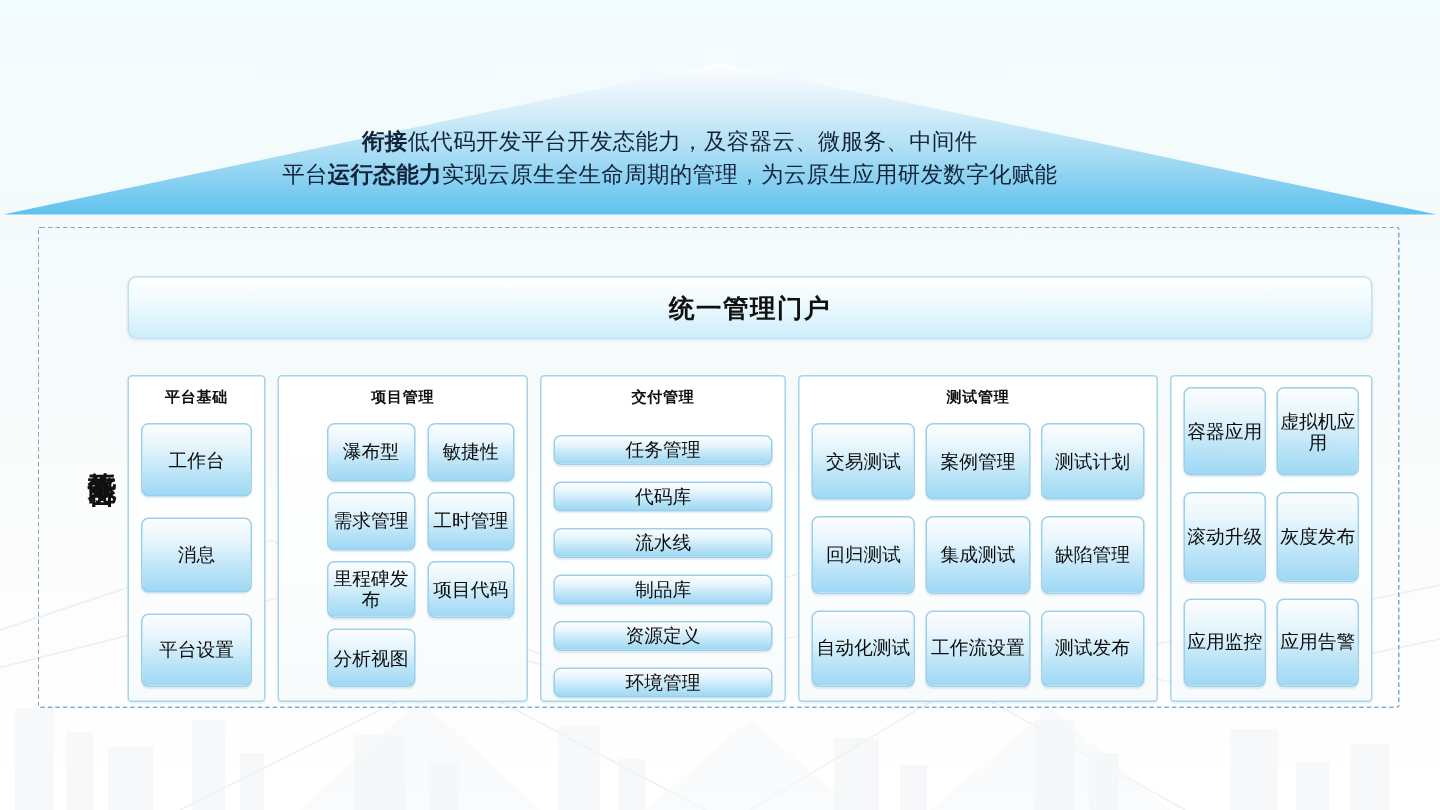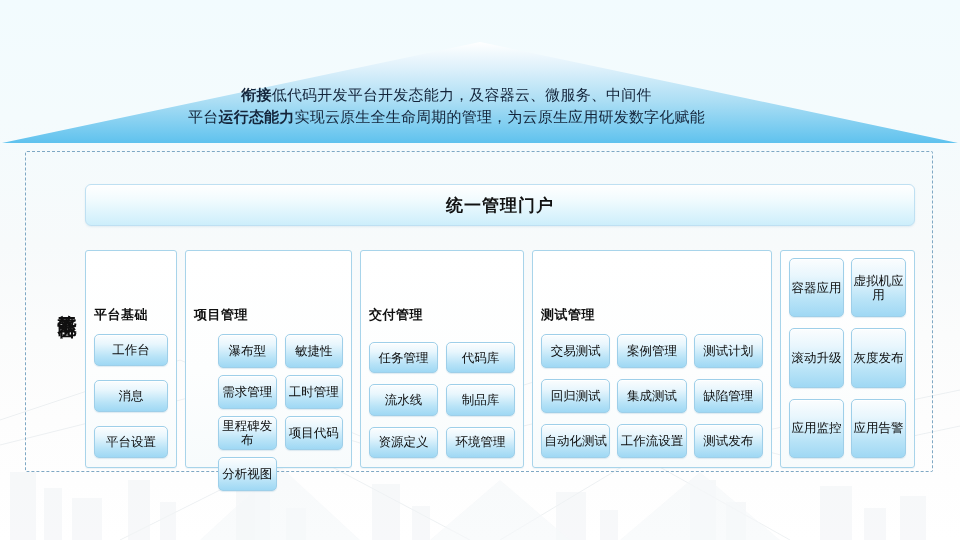--- a/index.html
+++ b/index.html
@@ -136,38 +136,38 @@
     padding: 7px 8px 9px 8px;
     box-shadow: 0 1px 1px rgba(150,190,210,.15);
   }
   .col.c1 { flex: 0 0 92px; }
   .col.c2 { flex: 0 0 167px; }
   .col.c3 { flex: 0 0 164px; gap: 8px; }
   .col.c4 { flex: 0 0 240px; }
   .col.c5 { flex: 1 1 auto; }
 
   .col-title {
-    font-size: 13px;
+    text-align: center;
+    font-size: 10px;
     font-weight: 700;
     color: #101010;
     letter-spacing: .5px;
     margin-bottom: 10px;
     flex: 0 0 auto;
-    margin-top: 48px;
   }
 
   .grid {
     flex: 1 1 auto;
     display: grid;
     gap: 8px 8px;
     align-content: stretch;
   }
   .grid.g1 { grid-template-columns: 1fr; grid-template-rows: repeat(3, 1fr); gap: 14px 8px;}
   .grid.g2 { grid-template-columns: 1fr 1fr; grid-template-rows: repeat(4, 1fr); gap: 7px 8px; margin-left: 24px;}
-  .grid.g3 { grid-template-columns: 1fr 1fr; grid-template-rows: repeat(3, 1fr); gap: 11px 8px;}
+  .grid.g3 { grid-template-columns: 1fr; grid-template-rows: repeat(3, 1fr); gap: 11px 8px;}
   .grid.g4 { grid-template-columns: 1fr 1fr 1fr; grid-template-rows: repeat(3, 1fr); gap: 11px 7px;}
   .grid.g5 { grid-template-columns: 1fr 1fr; grid-template-rows: repeat(3, 1fr); gap: 11px 7px;}
 
   .cell {
     border: 1px solid #9ecfe9;
     border-radius: 5px;
     background: linear-gradient(180deg, #fbfdfe 0%, #e8f6fd 30%, #b8e3f7 72%, #9fd8f4 100%);
     display: flex;
     align-items: center;
     justify-content: center;

